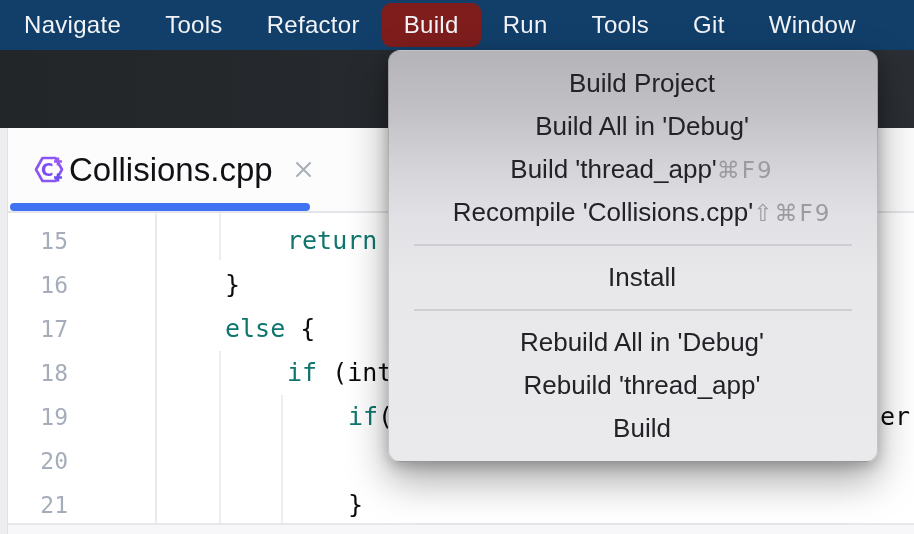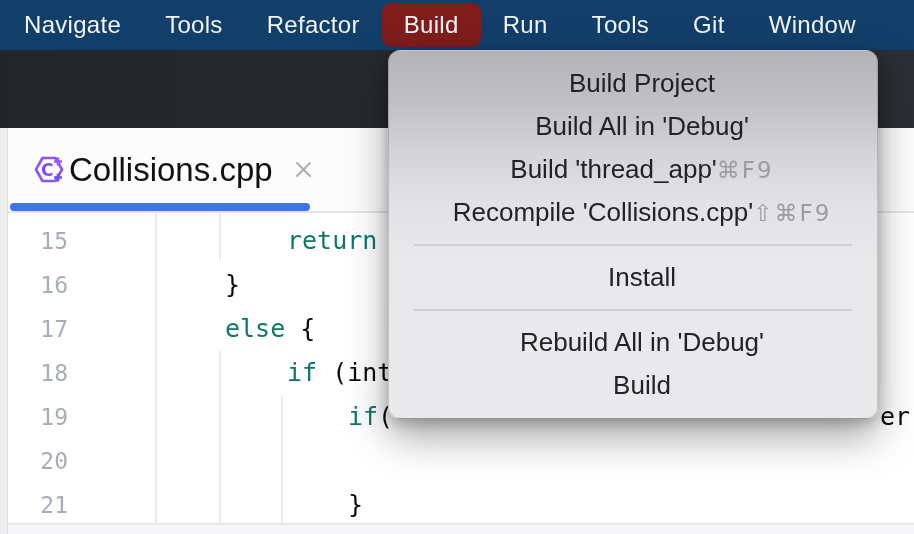--- a/index.html
+++ b/index.html
@@ -152,18 +152,21 @@
         </div>
         <div class="msep"></div>
         <div class="mi">
           <span class="mi-label">Install</span>
         </div>
         <div class="msep"></div>
         <div class="mi">
           <span class="mi-label">Rebuild All in 'Debug'</span>
         </div>
         <div class="mi">
+          <span class="mi-label">Rebuild 'thread_app'</span>
+        </div>
+        <div class="mi">
           <span class="mi-label">Build</span>
         </div>
       </div>
   </div>
 
 </div>
 
 </body></html>

